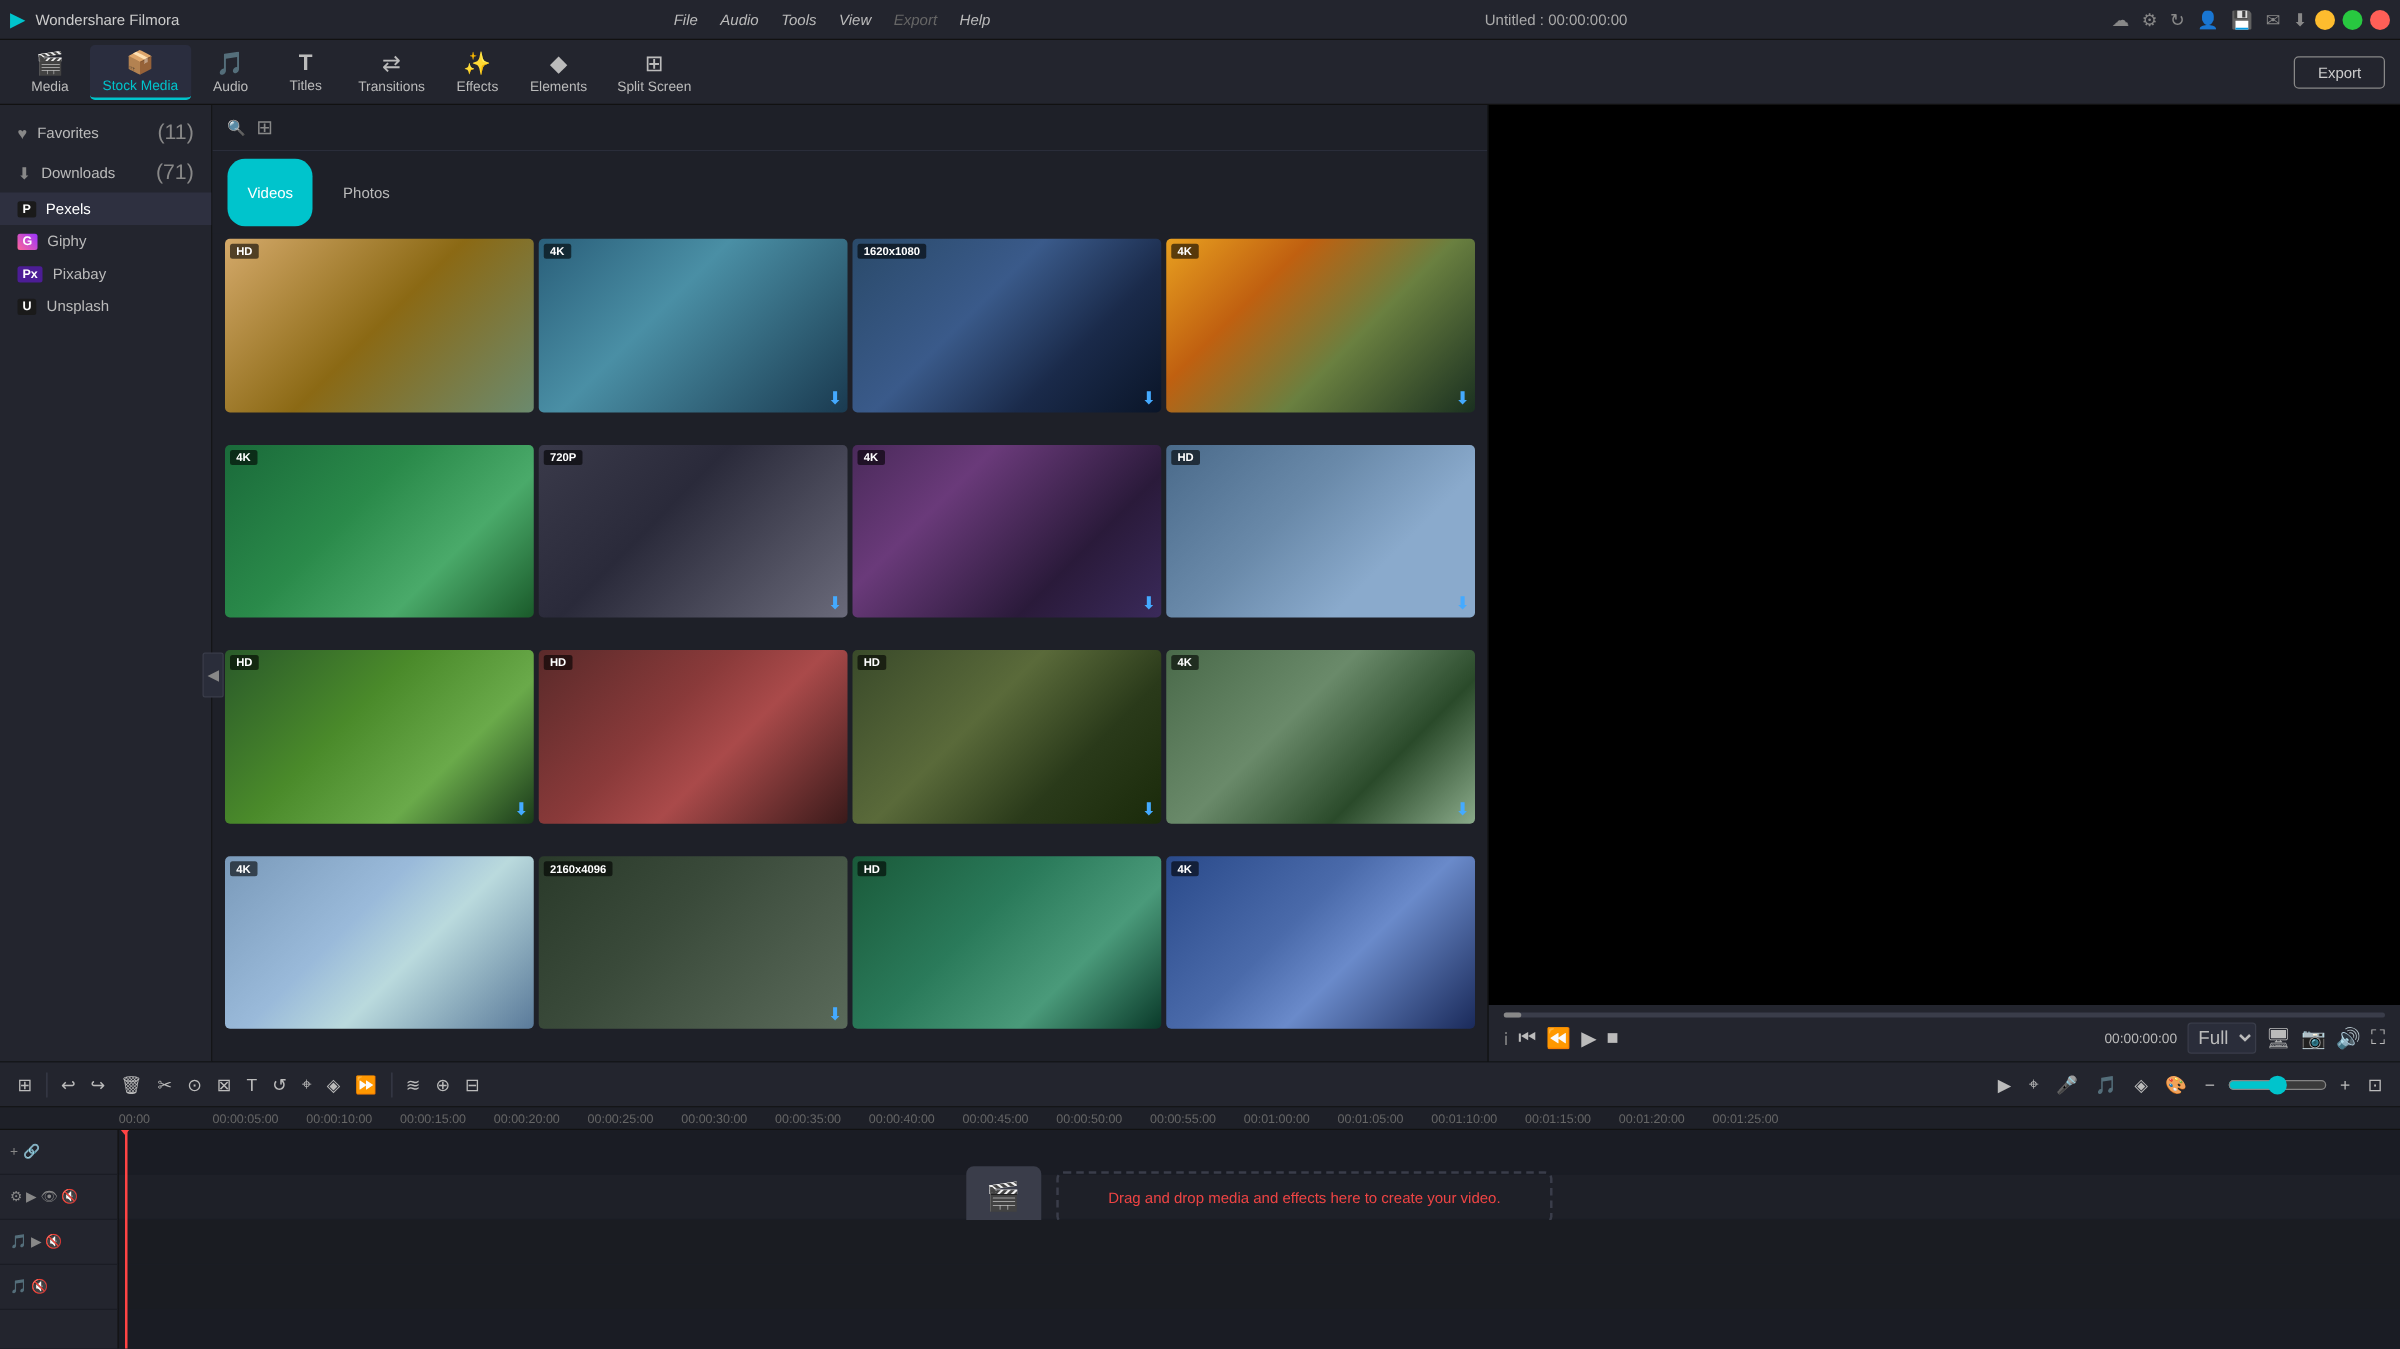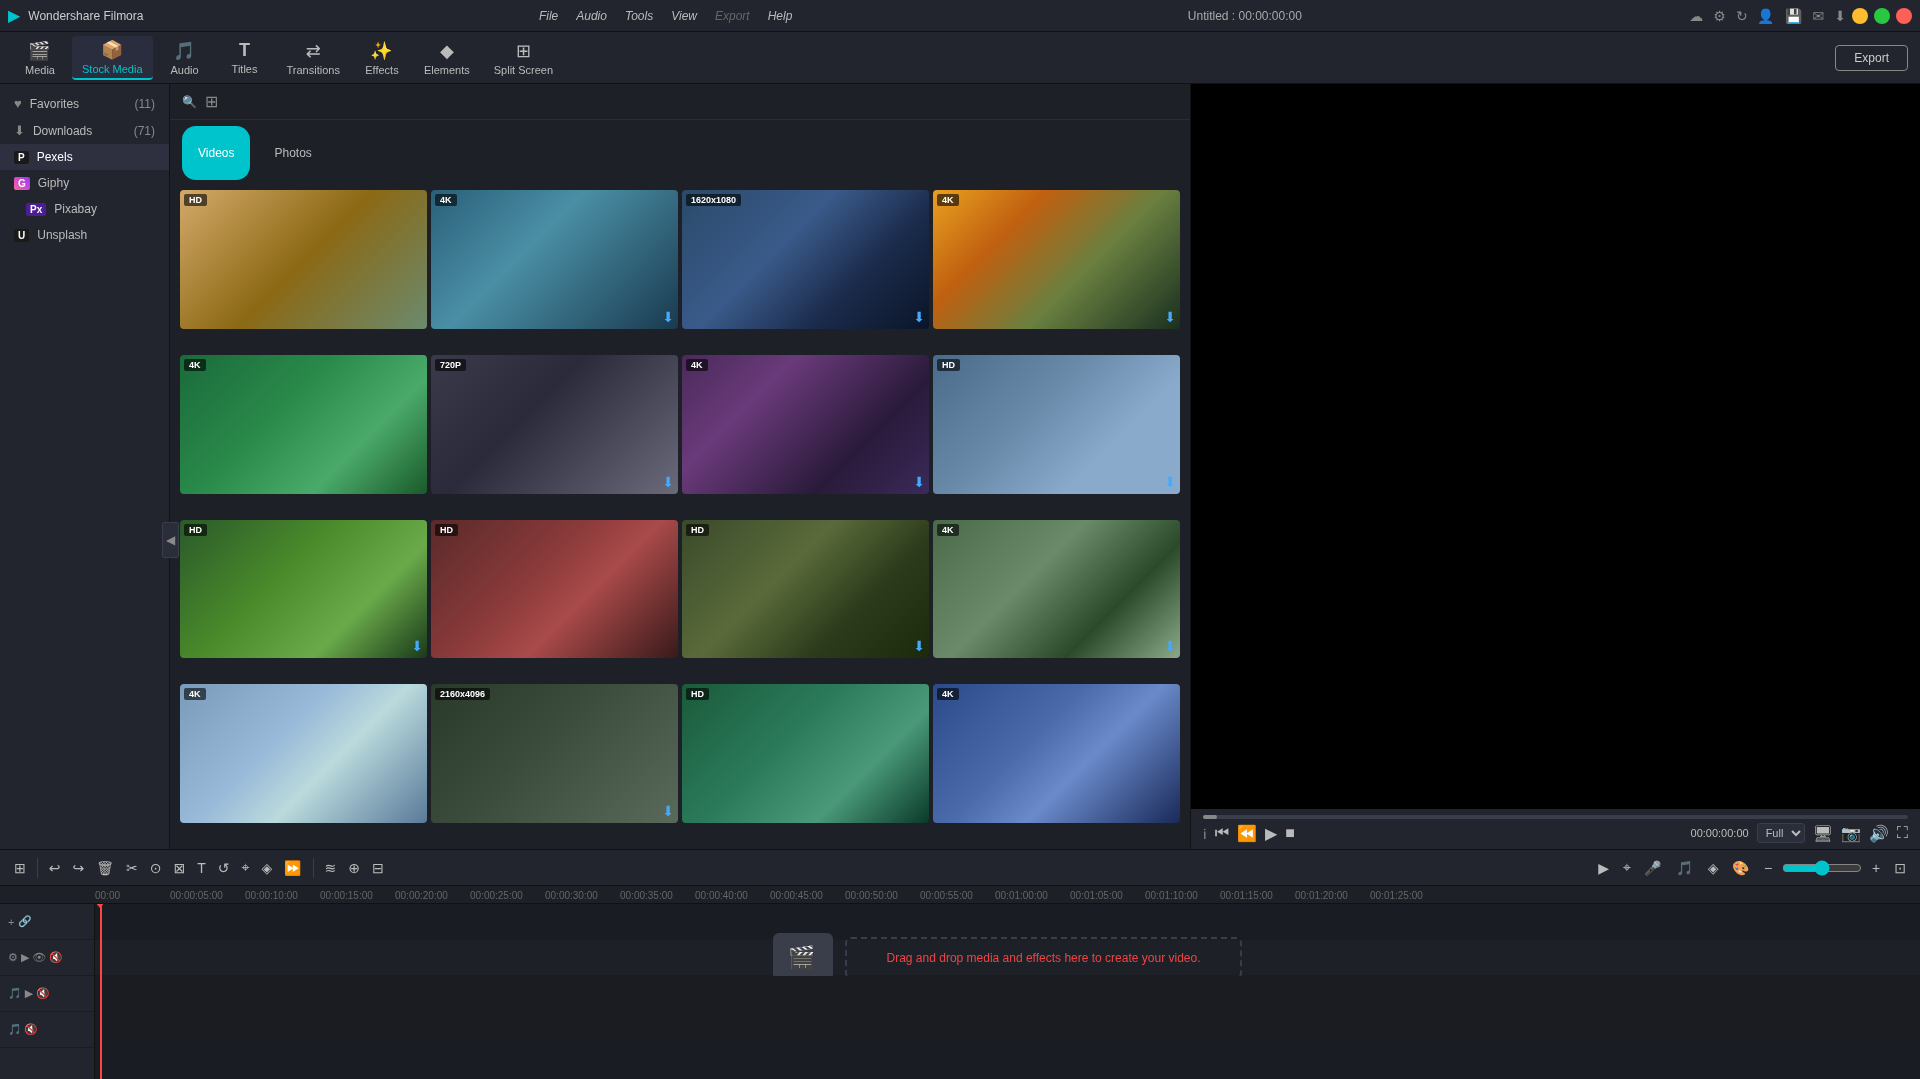--- a/index.html
+++ b/index.html
@@ -45,21 +45,21 @@
     
     #left-panel {
       width: 170px; background: #23252e; border-right: 1px solid #111;
       display: flex; flex-direction: column; padding: 6px 0;
     }
     .sidebar-item {
       display: flex; align-items: center; padding: 6px 14px; cursor: pointer; color: #bbb;
       gap: 8px; font-size: 12px;
     }
     .sidebar-item.active { color: #fff; background: #2e3040; }
-    .sidebar-item .count { margin-left: auto; color: #888; font-size: 12px; }
+    .sidebar-item .count { margin-left: auto; color: #888; font-size: 17px; }
     .sidebar-icon { font-size: 13px; color: #888; }
 
     
     #center-panel {
       flex: 1; background: #1e2028; display: flex; flex-direction: column; overflow: hidden;
     }
 
     
     #search-bar {
       display: flex; align-items: center; padding: 8px 12px; gap: 8px; background: #1e2028; border-bottom: 1px solid #2a2d3a;
@@ -111,21 +111,21 @@
     #preview-controls {
       background: #23252e; padding: 6px 12px; display: flex; flex-direction: column; gap: 4px;
     }
     .progress-bar { width: 100%; height: 4px; background: #3a3d4a; border-radius: 2px; cursor: pointer; }
     .progress-inner { width: 2%; height: 100%; background: #888; border-radius: 2px; }
     .ctrl-row { display: flex; align-items: center; gap: 8px; }
     .ctrl-btn { color: #bbb; font-size: 16px; cursor: pointer; background: none; border: none; }
     .time-display { color: #bbb; font-size: 11px; margin-left: auto; }
     .quality-select {
       background: #2a2d3a; border: 1px solid #3a3d4a; color: #bbb;
-      font-size: 11px; padding: 2px 4px; border-radius: 3px;
+      font-size: 15px; padding: 2px 4px; border-radius: 3px;
     }
     .info-icon { color: #888; font-size: 14px; cursor: pointer; }
 
     
     #timeline-area {
       height: 230px; background: #1a1c24; border-top: 1px solid #111;
       display: flex; flex-direction: column;
     }
     #timeline-toolbar {
       display: flex; align-items: center; background: #23252e; padding: 4px 10px;
@@ -283,21 +283,21 @@
     </div>
     <div class="sidebar-item active">
       <span class="sidebar-icon" style="background:#1a1a1a;color:#fff;font-size:10px;font-weight:bold;padding:1px 4px;border-radius:2px;">P</span>
       <span>Pexels</span>
     </div>
     <div class="sidebar-item">
       <span class="sidebar-icon" style="font-size:10px;background:linear-gradient(45deg,#ff6699,#9933ff);color:#fff;padding:1px 4px;border-radius:2px;font-weight:bold;">G</span>
       <span>Giphy</span>
     </div>
     <div class="sidebar-item">
-      <span class="sidebar-icon" style="font-size:10px;background:#4c1d95;color:#fff;padding:1px 4px;border-radius:2px;font-weight:bold;margin-left:12px;">Px</span>
+      <span class="sidebar-icon" style="font-size:10px;background:#4c1d95;color:#fff;padding:1px 4px;border-radius:2px;font-weight:bold;">Px</span>
       <span>Pixabay</span>
     </div>
     <div class="sidebar-item">
       <span class="sidebar-icon" style="font-size:10px;background:#1a1a1a;color:#fff;padding:1px 4px;border-radius:2px;font-weight:bold;">U</span>
       <span>Unsplash</span>
     </div>
 
     <div style="position:absolute;left:162px;top:50%;transform:translateY(-50%);background:#2a2d3a;border:1px solid #3a3d4a;border-radius:2px;cursor:pointer;padding:10px 3px;color:#888;">◀</div>
   </div>
 

